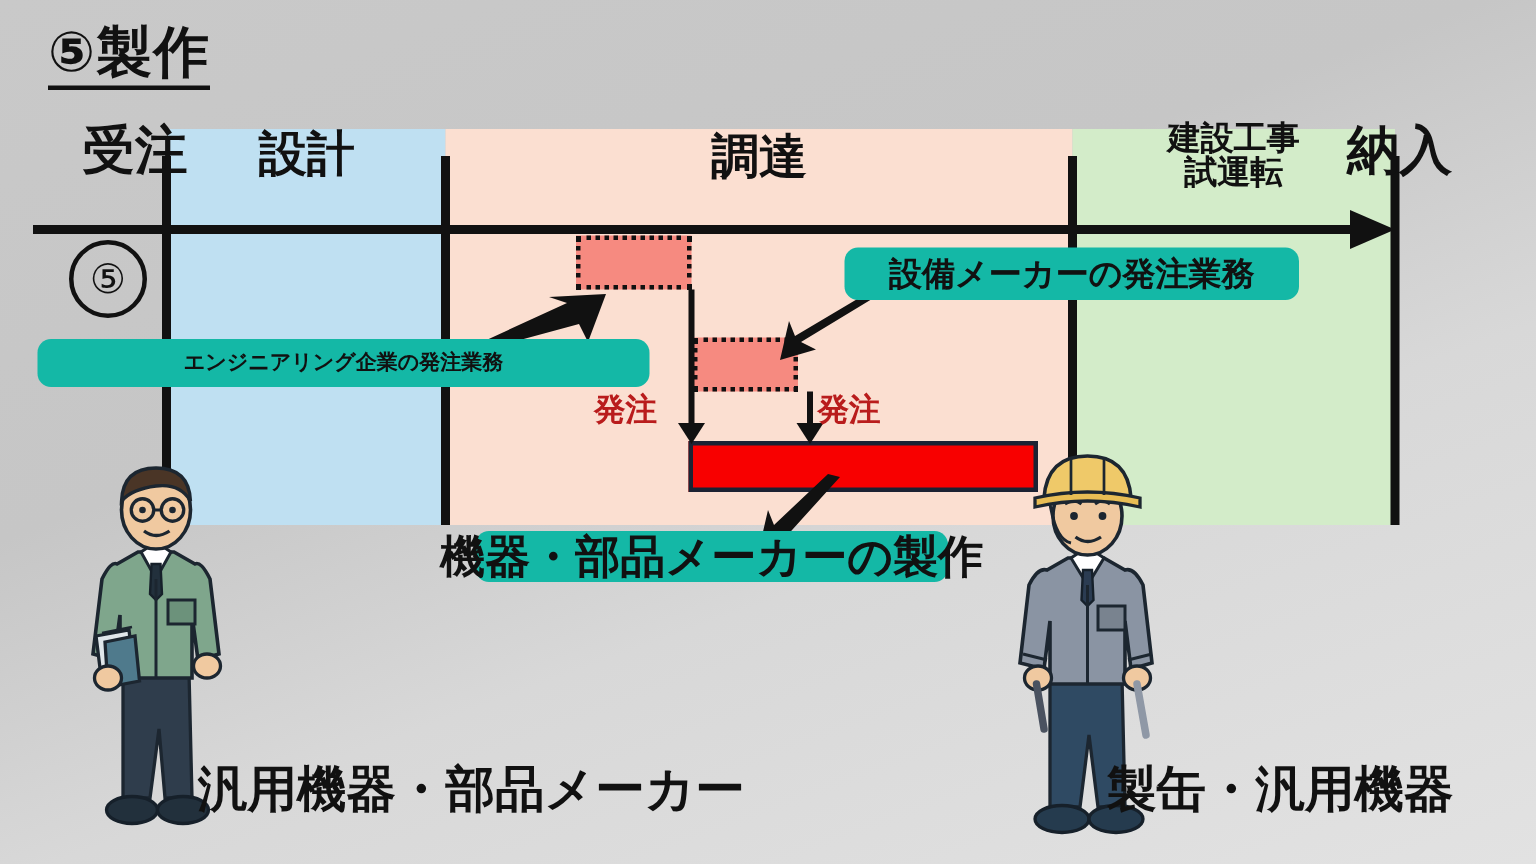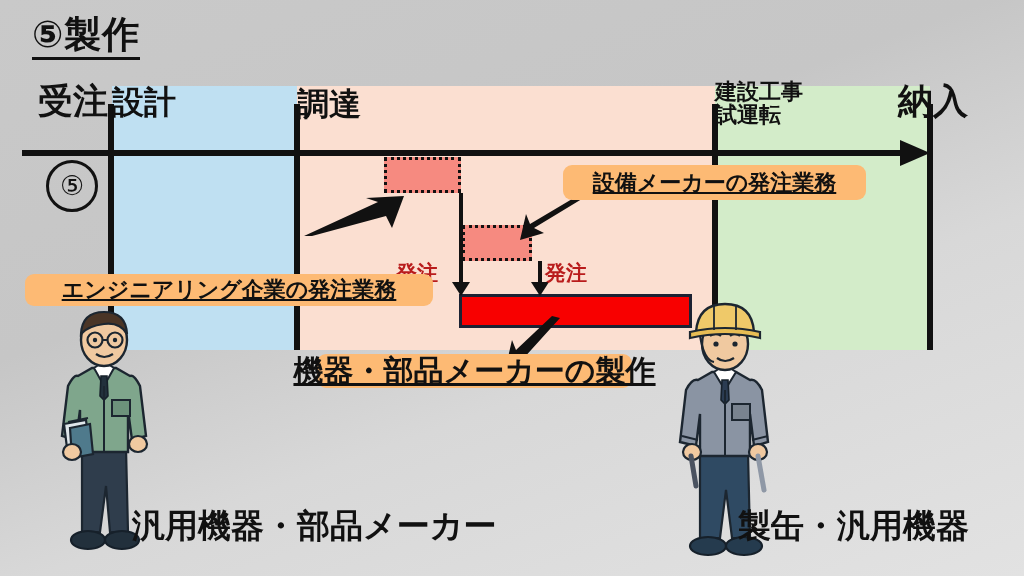--- a/index.html
+++ b/index.html
@@ -23,21 +23,21 @@
   }
 
   
   .band{top:86px;height:264px;}
   #band-design{left:112px;width:185px;background:#bfe0f2;}
   #band-procure{left:297px;width:418px;background:#fbdfd1;}
   #band-construct{left:715px;width:215px;background:#d3ecc9;}
 
   
   .phase-label{
-    font-weight:700;color:#111;
+    font-weight:700;color:#111;text-align:center;
     line-height:1.06;
   }
   #label-juchu{left:38px;top:82px;width:104px;font-size:35px;}
   #label-sekkei{left:112px;top:88px;width:185px;font-size:32px;font-family:Liberation Mono, monospace;}
   #label-chotatsu{left:297px;top:88px;width:418px;font-size:32px;}
   #label-kensetsu{left:715px;top:80px;width:215px;font-size:22px;}
   #label-nounyu{left:898px;top:82px;width:120px;font-size:35px;text-align:left;}
 
   
   #axis-line{left:22px;top:150px;width:900px;height:6px;background:#111;}
@@ -85,26 +85,26 @@
     border-top:14px solid #111;
   }
 
   
   .order-label{font-size:21px;font-weight:700;color:#b91c1c;}
   #order-label-1{left:396px;top:259px;}
   #order-label-2{left:545px;top:259px;}
 
   
   .callout{
-    background:#fdba74;border-radius:9px;
+    background:#14b8a6;border-radius:9px;
     color:#111;font-weight:700;
     display:flex;align-items:center;justify-content:center;
-    box-sizing:border-box;white-space:nowrap;text-decoration:underline;
-  }
-  #callout-eng{left:25px;top:226px;width:408px;height:32px;font-size:22px;margin-top:48px;}
+    box-sizing:border-box;white-space:nowrap;
+  }
+  #callout-eng{left:25px;top:226px;width:408px;height:32px;font-size:14px;}
   #callout-equip{left:563px;top:165px;width:303px;height:35px;font-size:22px;}
   #callout-maker{left:317px;top:354px;width:315px;height:34px;font-size:30px;}
 
   
   .ptr{pointer-events:none;}
 
   
   .caption{font-size:33px;font-weight:700;color:#111;white-space:nowrap;}
   #caption-left{left:132px;top:504px;text-align:right;}
   #caption-right{left:738px;top:504px;}

